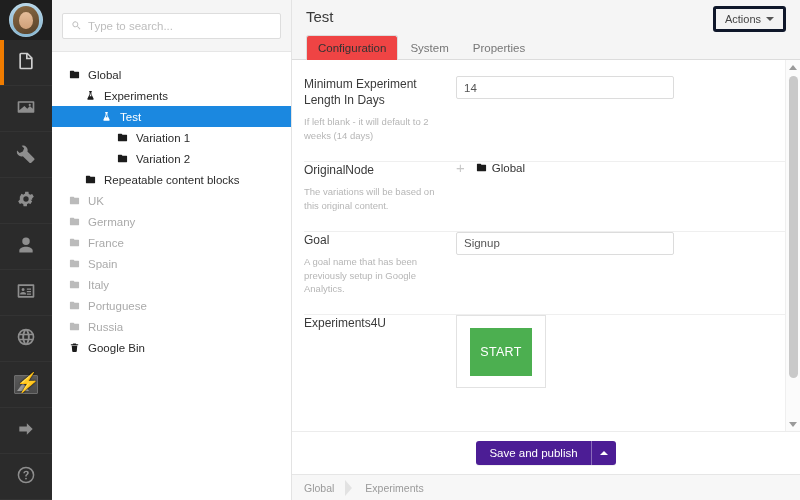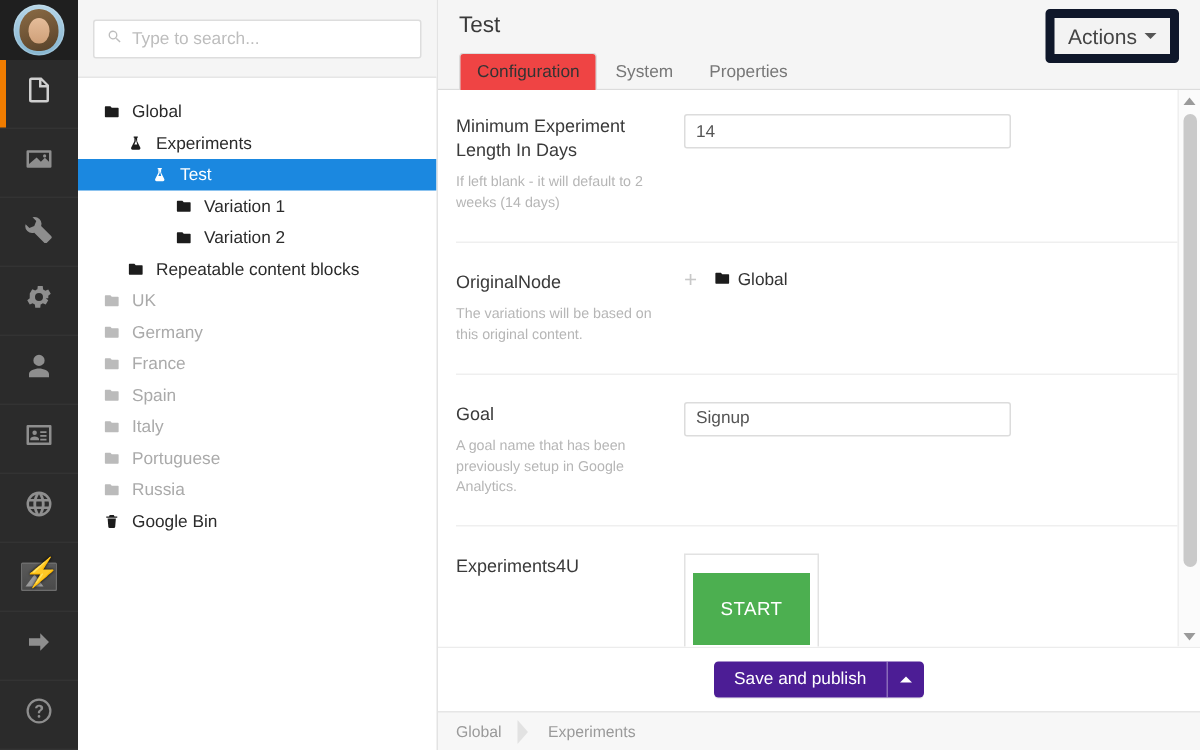--- a/index.html
+++ b/index.html
@@ -109,22 +109,22 @@
   .lvl3 { padding-left: 62px; }
 
   
   .main { flex: 1; height: 500px; position: relative; background: #fff; display: flex; flex-direction: column; }
   .main-header { background: #f5f5f5; padding: 0 12px; position: relative; }
   .main-title {
     font-size: 15px; color: #3a3a3a; padding: 8px 0 9px 2px; font-weight: normal;
   }
   .actions-btn {
     position: absolute; right: 14px; top: 6px;
-    background: #f3f3f3; border: 6px solid #0f172a; border-radius: 3px;
-    font-size: 14px; color: #444; padding: 4px 9px; cursor: pointer;
+    background: #f3f3f3; border: 3px solid #0f172a; border-radius: 3px;
+    font-size: 11px; color: #444; padding: 4px 9px; cursor: pointer;
     font-family: "Liberation Sans", sans-serif;
     display: flex; align-items: center; gap: 5px;
   }
   .caret-down { width: 0; height: 0; border-left: 4px solid transparent; border-right: 4px solid transparent; border-top: 4px solid #555; }
   .caret-up { width: 0; height: 0; border-left: 4px solid transparent; border-right: 4px solid transparent; border-bottom: 4px solid #fff; }
 
   .tabs { display: flex; align-items: flex-end; padding-left: 2px; }
   .tab {
     font-size: 11.5px; color: #777; padding: 6px 11px 6px; cursor: pointer;
     border: 1px solid transparent; border-bottom: none; position: relative; top: 1px;
@@ -133,41 +133,41 @@
     background: #ef4444; color: #333; border-color: #dcdcdc; border-radius: 3px 3px 0 0;
   }
   .tabs-underline { height: 1px; background: #dcdcdc; }
 
   .content {
     flex: 1; overflow: hidden; position: relative; background: #fff;
     padding: 0 12px 0 0;
   }
   .scroll-area { padding: 16px 0 0 12px; }
 
-  .form-row { display: flex; padding: 0 0 18px 0; border-bottom: 1px solid #efefef; margin-bottom: 18px; }
+  .form-row { display: flex; padding: 0 0 18px 0; border-bottom: 1px solid #efefef; }
   .form-row:last-of-type { border-bottom: none; justify-content: space-between; }
   .f-label { width: 152px; flex: 0 0 152px; padding-right: 14px; }
   .f-label .name { font-size: 12px; color: #3a3a3a; line-height: 1.35; }
   .f-label .help { font-size: 9.5px; color: #b6b6b6; line-height: 1.45; margin-top: 7px; }
   .f-field { flex: 1; }
   .txt {
     width: 218px; height: 23px; border: 1px solid #dcdcdc; border-radius: 2px;
     font-size: 11.5px; color: #555; padding: 0 7px; outline: none;
     font-family: "Liberation Sans", sans-serif; background: #fff;
   }
   .orig-node { display: flex; align-items: center; font-size: 11.5px; color: #333; }
   .plus-ic { color: #c8c8c8; font-size: 15px; line-height: 12px; margin-right: 11px; }
   .orig-node svg { width: 11px; height: 11px; fill: #1c1c1c; margin-right: 5px; }
 
   .variation-box {
     width: 90px; height: 73px; border: 1px solid #e2e2e2; background: #fff;
     display: flex; align-items: center; justify-content: center;
   }
   .start-tile {
-    width: 78px; height: 48px; background: #4caf50; color: #fff;
+    width: 62px; height: 48px; background: #4caf50; color: #fff;
     display: flex; align-items: center; justify-content: center;
     font-size: 12.5px; letter-spacing: .3px; cursor: pointer;
   }
 
   .footer-bar {
     border-top: 1px solid #ececec; padding: 9px 0 9px 0;
     display: flex; justify-content: center;
   }
   .save-btn {
     display: flex; align-items: stretch; background: #4c1d95; border-radius: 3px;

